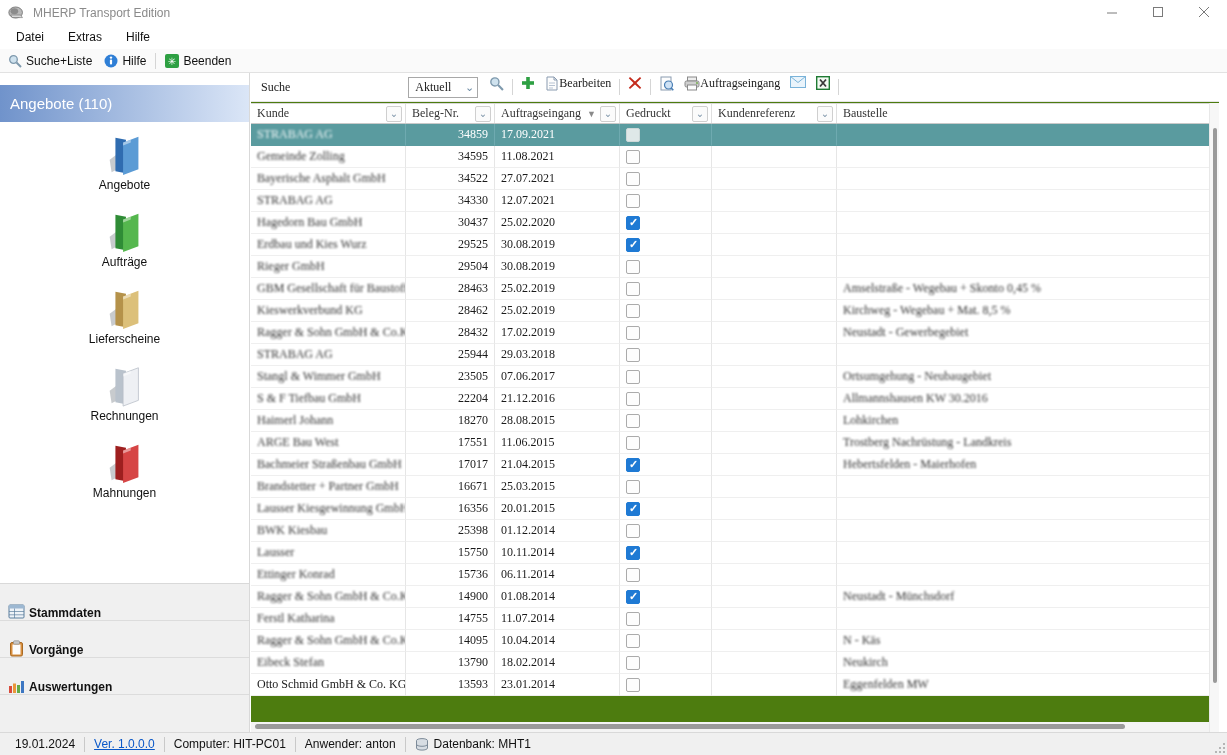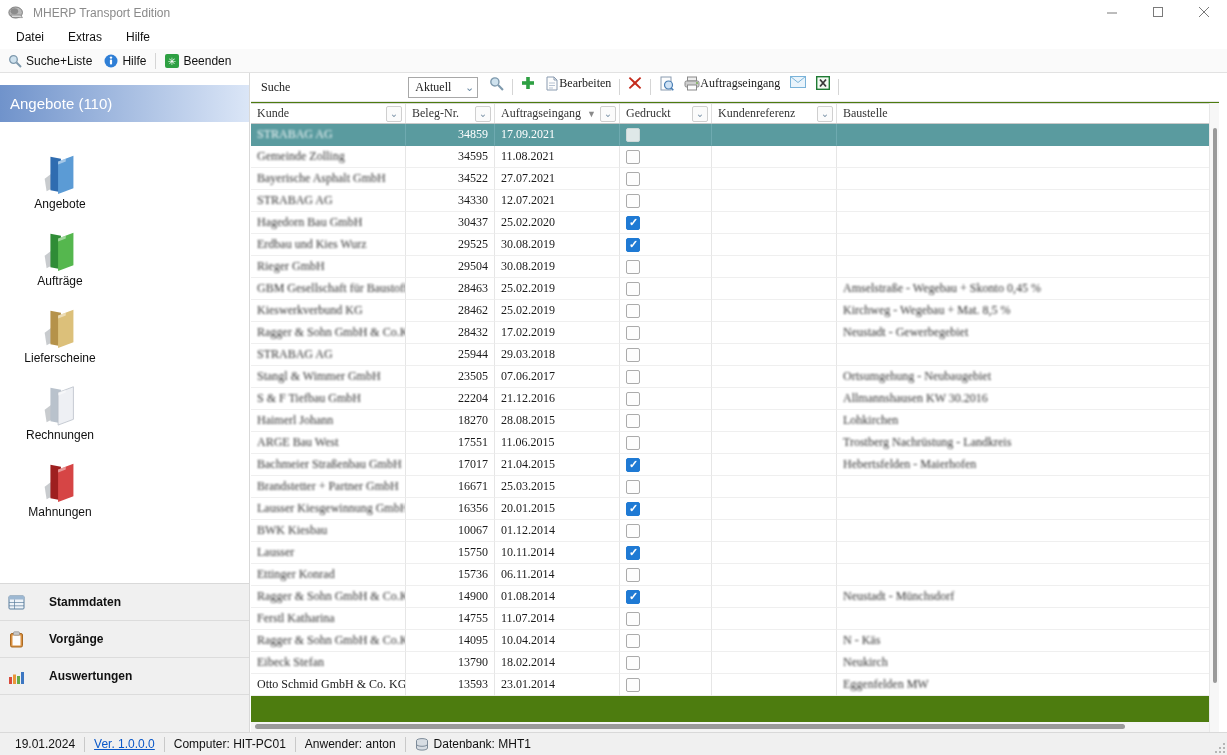--- a/index.html
+++ b/index.html
@@ -21,26 +21,26 @@
 
   
   .toolbar { position:absolute; top:49px; left:0; right:0; height:24px; background:#fafafa; border-bottom:1px solid #e2e2e2; display:flex; align-items:center; padding-left:2px; }
   .tool-item { display:flex; align-items:center; gap:4px; padding:0 6px; height:22px; color:#111; }
   .tb-sep { width:1px; height:16px; background:#d5d5d5; margin:0 3px; }
 
   
   .main { position:absolute; top:73px; left:0; right:0; bottom:23px; }
   .sidepanel { position:absolute; top:0; left:0; width:250px; height:100%; background:#fff; border-right:1px solid #d9d9d9; }
   .panel-header { position:absolute; top:12px; left:0; right:0; height:37px; background:linear-gradient(to right,#7093cb,#dbe6f7); color:#fff; font-weight:normal; font-size:15px; display:flex; align-items:center; padding-left:10px; }
-  .folders { position:absolute; top:49px; left:0; right:0; height:461px; display:flex; flex-direction:column; align-items:flex-start; padding-top:28px; background:#fff; }
+  .folders { position:absolute; top:49px; left:0; right:0; height:461px; display:flex; flex-direction:column; align-items:center; padding-top:9px; background:#fff; }
   .folder { width:120px; display:flex; flex-direction:column; align-items:center; margin-bottom:16px; cursor:default; }
   .folder svg { width:46px; height:46px; }
   .folder-label { margin-top:1px; font-size:12px; color:#111; }
   .panel-nav { position:absolute; bottom:0; left:0; right:0; top:510px; background:#f0f0f0; border-top:1px solid #d9d9d9; display:flex; flex-direction:column; }
-  .nav-item { height:37px; display:flex; align-items:center; gap:24px; padding-left:8px; border-bottom:1px solid #dcdcdc; font-weight:bold; color:#111; background:#f0f0f0; }
+  .nav-item { height:37px; display:flex; align-items:flex-end; gap:4px; padding-left:8px; border-bottom:1px solid #dcdcdc; font-weight:bold; color:#111; background:#f0f0f0; }
   .nav-item svg { width:17px; height:17px; }
 
   
   .content { position:absolute; top:0; left:251px; right:8px; height:100%; background:#4d7c0f;font-family:Liberation Serif, serif; }
   .searchrow { position:absolute; top:0; left:0; right:0; height:29px; background:#fff; border-bottom:1px solid #e6e6e6; display:flex; align-items:center; padding-left:10px; }
   .search-label { margin-right:8px; }
   .search-input { width:110px; height:20px; border:none; outline:none; background:#fff; font:inherit; }
   .combo { width:70px; height:21px; border:1px solid #a8a8a8; background:#fff; display:flex; align-items:center; justify-content:space-between; padding:0 3px 0 6px; margin-right:6px; }
   .combo .chev { color:#6c8ba5; font-size:11px; }
   .icon-btn { display:flex; align-items:flex-start; padding:0 5px; height:22px; }
@@ -625,21 +625,21 @@
               <span class="cb checked"></span>
             </div>
             <div class="cell c4"></div>
             <div class="cell c5"></div>
           </div>
           <div class="row">
             <div class="cell c0">
               <span class="blur">BWK Kiesbau</span>
             </div>
             <div class="cell c1 num">
-              <span>10067</span>
+              <span>25398</span>
             </div>
             <div class="cell c2">
               <span>01.12.2014</span>
             </div>
             <div class="cell c3">
               <span class="cb"></span>
             </div>
             <div class="cell c4"></div>
             <div class="cell c5"></div>
           </div>

